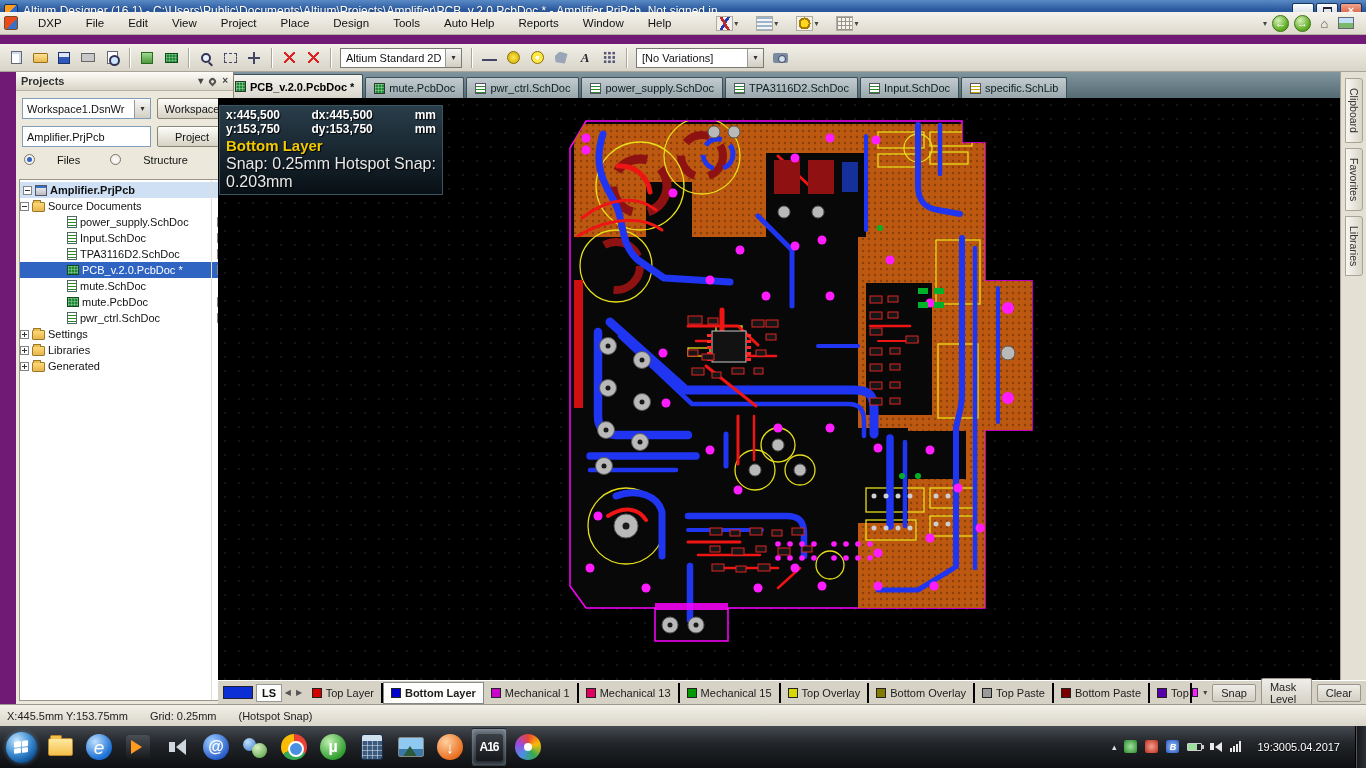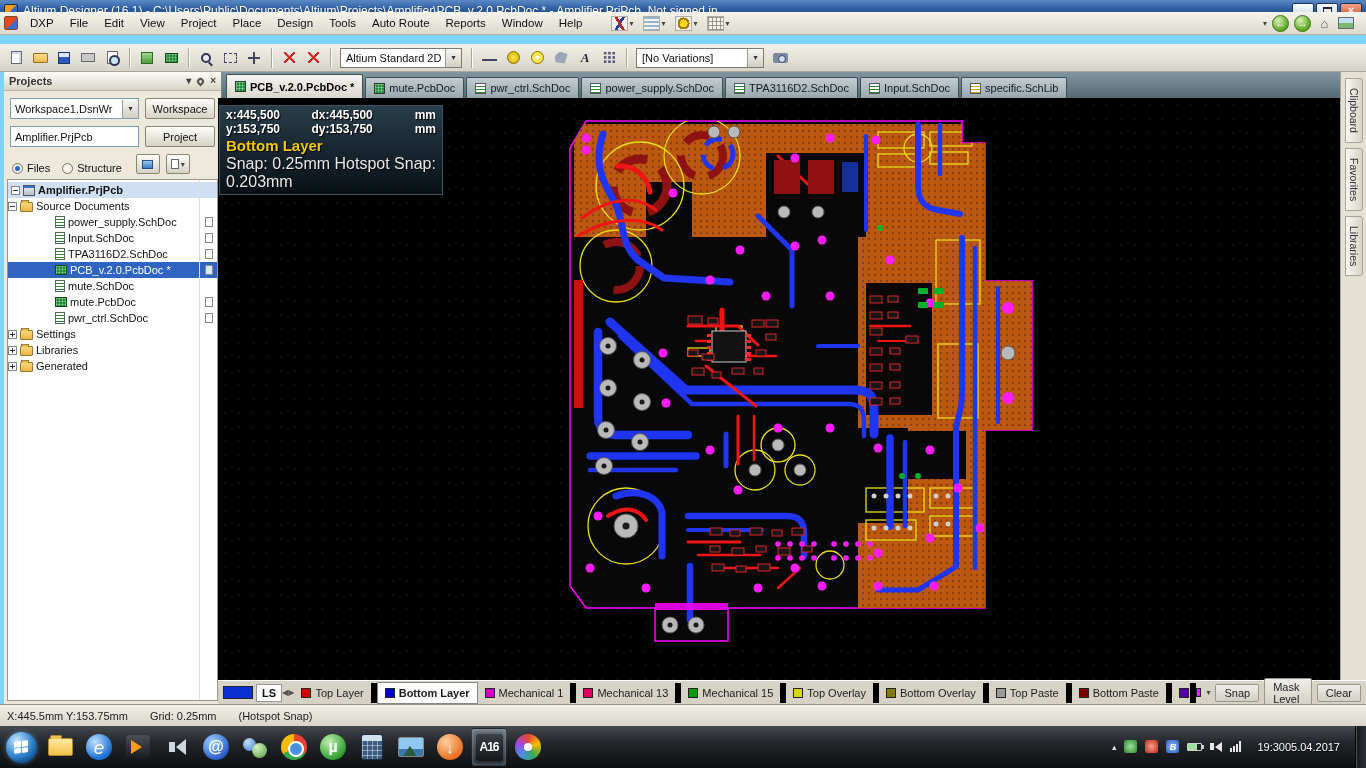--- a/index.html
+++ b/index.html
@@ -1,38 +1,38 @@
 <!DOCTYPE html>
 <html><head>
 <meta charset="utf-8">
 <style>
   *{margin:0;padding:0;box-sizing:border-box}
   html,body{width:1366px;height:768px;overflow:hidden;background:#000;
     font-family:"Liberation Sans",sans-serif;font-size:11px;color:#111}
-  .screen{position:relative;width:1366px;height:768px;background:#7dd3fc}
+  .screen{position:relative;width:1366px;height:768px;background:#701a75}
 
   
   .titlebar{position:absolute;left:0;top:0;width:1366px;height:21px;
     background:linear-gradient(180deg,#5a8ac4,#2c5ba0 45%,#1d4b8f);
     display:flex;align-items:center;gap:5px;padding:0 4px}
   .app-icon16{width:14px;height:14px;border-radius:2px;flex:0 0 auto;
     background:linear-gradient(135deg,#ff9d1a 0 50%,#2a6cd4 50% 100%);border:1px solid #12305e}
   .title-text{color:#fff;font-size:12px;white-space:nowrap;overflow:hidden;text-shadow:0 1px 1px #0007;flex:1}
   .win-btns{display:flex;gap:2px;flex:0 0 auto}
   .wbtn{width:22px;height:15px;border:1px solid #17345c;border-radius:2px;
     background:linear-gradient(#fdfdfd,#c9d4e0);display:flex;align-items:center;justify-content:center}
   .wbtn.close{background:linear-gradient(#f2a48c,#cf4a2a)}
   .wbtn.close b{color:#fff;font-size:11px;line-height:1;font-weight:bold}
   .glyph-min{width:8px;height:2px;background:#223;margin-top:6px}
   .glyph-max{width:9px;height:8px;border:1px solid #223;border-top-width:2px}
 
   
   .menubar{position:absolute;left:0;top:12px;width:1366px;height:23px;
     background:linear-gradient(#f5f3ec,#ddd9cd);border-bottom:1px solid #b4b0a4;
-    display:flex;align-items:center;padding:0 4px;gap:2px}
+    display:flex;align-items:center;padding:0 4px;gap:10px}
   .dxp-logo{width:14px;height:14px;margin-right:3px;border-radius:2px;
     background:linear-gradient(135deg,#e84b1c 0 55%,#3a70c8 55% 100%);border:1px solid #7a4a20}
   .menu-item{padding:3px 7px;font-size:11.5px;color:#111;white-space:nowrap}
   .mgap{width:14px}
   .mi-group{display:flex;align-items:center;gap:1px;padding:1px 3px;border:1px solid transparent}
   .dd{font-size:8px;color:#444;font-style:normal}
   .mic{width:17px;height:15px;display:inline-block;border:1px solid #b0aca0;background:#f2f0ea}
   .mic-route{background:linear-gradient(60deg,transparent 44%,#c22525 44% 58%,transparent 58%),
              linear-gradient(120deg,transparent 44%,#2438b8 44% 58%,transparent 58%),#f2f0ea}
   .mic-stack{background:repeating-linear-gradient(180deg,#9ab4cc 0 2px,#f4f4f4 2px 4px)}
@@ -92,34 +92,34 @@
     background:linear-gradient(#c3ccd0,#98a7ac);border:1px solid #3d5057;border-bottom:none;
     border-radius:2px 2px 0 0;font-size:11px;color:#0d1d22;white-space:nowrap}
   .dtab.active{background:linear-gradient(#f5f4ef,#d9d6cd);height:24px;font-weight:bold;color:#000}
   .dticon{width:11px;height:11px;flex:0 0 auto;border:1px solid #2a3a2a}
   .dticon.pcb{background:#1d8a34;
     background-image:linear-gradient(90deg,#ffffff50 1px,transparent 1px),linear-gradient(#ffffff50 1px,transparent 1px);background-size:3px 3px}
   .dticon.sch{background:#fff;background-image:repeating-linear-gradient(180deg,transparent 0 2px,#2a8a2a 2px 3px);border-color:#556}
   .dticon.lib{background:#fff;background-image:repeating-linear-gradient(180deg,transparent 0 2px,#c8a400 2px 3px);border-color:#556}
 
   
-  .projects{position:absolute;left:4px;top:72px;width:218px;height:632px;background:#ece9dc;
+  .projects{position:absolute;left:16px;top:72px;width:218px;height:632px;background:#ece9dc;
     border-right:1px solid #8a8674;display:flex;flex-direction:column}
   .phead{height:19px;flex:0 0 auto;background:linear-gradient(#fdfcf8,#d9d5c7);border-bottom:1px solid #b6b2a4;
     display:flex;align-items:center;padding:0 5px;font-weight:bold;color:#333}
   .phead .sp{margin-left:auto;display:flex;gap:6px;align-items:center}
   .phbtn{display:flex;align-items:center;justify-content:center;color:#444;font-size:10px;line-height:1}
   .pin-ico{width:7px;height:7px;border:2px solid #555;border-radius:50% 50% 50% 0;transform:rotate(-45deg)}
   .pctrl{padding:7px 6px 5px 6px;display:flex;flex-direction:column;gap:7px}
   .prow{display:flex;gap:6px;align-items:center}
   .combo2{flex:1;height:21px;background:#fff;border:1px solid #7f9db9;display:flex;align-items:center;min-width:0}
   .combo2 .combo-text{padding:0 4px}
   .btn{width:70px;height:21px;flex:0 0 auto;background:linear-gradient(#fdfdf9,#d6d2c4);
     border:1px solid #8a8674;border-radius:2px;display:flex;align-items:center;justify-content:center;box-shadow:inset 0 1px 0 #fff}
-  .radio-row{display:flex;align-items:flex-end;gap:4px;padding-left:2px}
+  .radio-row{display:flex;align-items:flex-start;gap:22px;padding-left:2px}
   .radio{width:11px;height:11px;border-radius:50%;border:1px solid #7a766a;background:radial-gradient(#fff,#e8e4d8);flex:0 0 auto}
   .radio.on::after{content:"";display:block;width:5px;height:5px;margin:2px;border-radius:50%;background:#2f64c2}
   .rlabel{margin-right:8px}
   .mini{width:24px;height:20px;margin-left:2px;background:linear-gradient(#fdfdf9,#d6d2c4);
     border:1px solid #8a8674;border-radius:2px;display:flex;align-items:center;justify-content:center;gap:2px}
   .mini:first-of-type{margin-left:auto}
   .mini-art1{width:11px;height:9px;background:linear-gradient(#9fc8f0,#3a78c8);border:1px solid #2a5088}
   .mini-art2{width:8px;height:10px;background:#fff;border:1px solid #667}
   .ptree{flex:1;background:#fff;border:1px solid #9a968a;margin:0 3px 3px 3px;padding-top:2px;
     overflow:hidden;position:relative}
@@ -166,21 +166,21 @@
   svg .rt{fill:none;stroke:#ef1515;stroke-linecap:round;stroke-linejoin:round}
   svg .dr{fill:none;stroke:#8f1212}
 
   
   .layerbar{position:absolute;left:218px;top:680px;width:1148px;height:24px;background:#d6d2c6;
     border-top:1px solid #fff;display:flex;align-items:center;padding-left:5px;font-size:11px}
   .ls-sw{width:30px;height:13px;background:#0b2fd4;border:1px solid #223;flex:0 0 auto}
   .ls-chip{height:18px;padding:0 5px;margin-left:3px;background:#fdfdfb;border:1px solid #999;
     display:flex;align-items:center;font-weight:bold}
   .larrow{width:13px;height:16px;display:flex;align-items:center;justify-content:center;color:#555;font-size:8px}
-  .ltab{height:20px;display:flex;align-items:center;gap:4px;padding:0 7px;border-right:6px solid #000000;
+  .ltab{height:20px;display:flex;align-items:center;gap:4px;padding:0 7px;border-right:2px solid #000000;
     color:#1c1c1c;white-space:nowrap}
   .ltab .sw{width:10px;height:10px;border:1px solid #222;flex:0 0 auto}
   .ltab.active{background:#fdfdfb;border:1px solid #888;font-weight:bold;height:22px;box-shadow:inset 0 1px 0 #fff}
   .ltab.cut{max-width:42px;overflow:hidden}
   .lb-right{margin-left:auto;display:flex;align-items:center;gap:5px;padding-right:5px}
   .lb-sq{width:9px;height:9px;background:#ff1cff;border:1px solid #223}
   .lbtn{padding:2px 8px;background:linear-gradient(#eeede8,#d2cec2);border:1px solid #9a968c;border-radius:2px;color:#222}
 
   
   .statusbar{position:absolute;left:0;top:704px;width:1366px;height:22px;
@@ -284,21 +284,21 @@
   <div class="menubar">
     <span class="dxp-logo"></span>
     <span class="menu-item">DXP</span>
     <span class="menu-item">File</span>
     <span class="menu-item">Edit</span>
     <span class="menu-item">View</span>
     <span class="menu-item">Project</span>
     <span class="menu-item">Place</span>
     <span class="menu-item">Design</span>
     <span class="menu-item">Tools</span>
-    <span class="menu-item">Auto Route</span>
+    <span class="menu-item">Auto Help</span>
     <span class="menu-item">Reports</span>
     <span class="menu-item">Window</span>
     <span class="menu-item">Help</span>
     <span class="mgap"></span>
     <span class="mi-group">
         <i class="mic mic-route"></i>
         <em class="dd">▾</em>
       </span>
     <span class="mi-group">
         <i class="mic mic-stack"></i>

